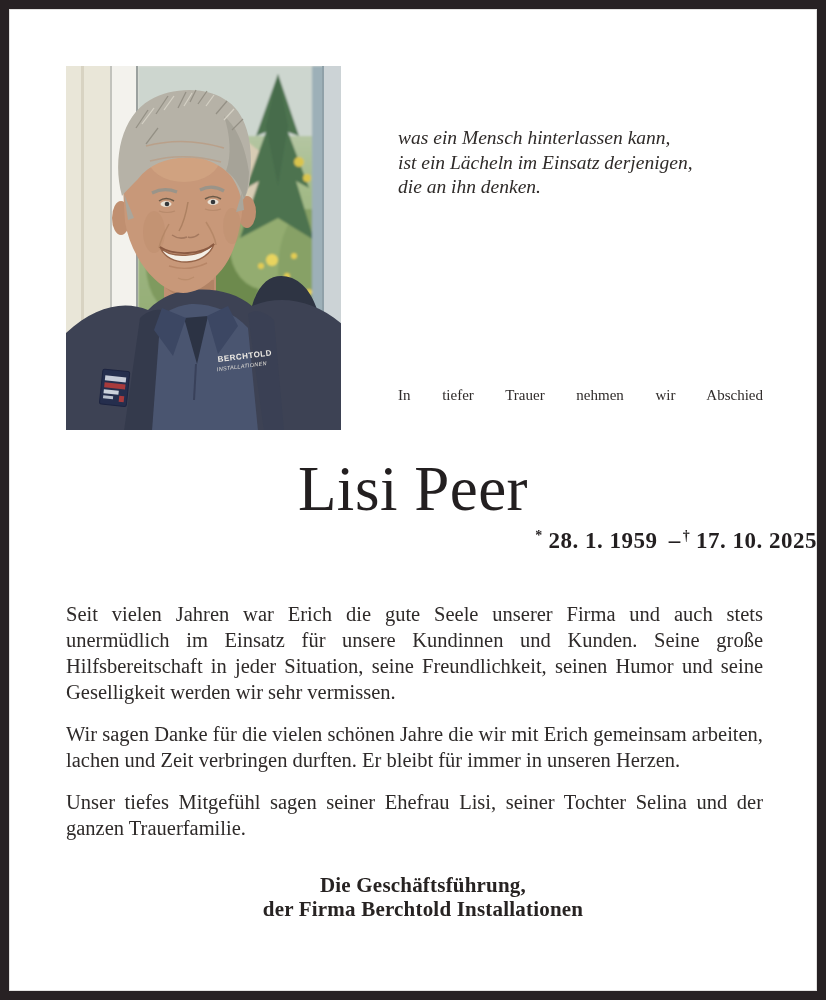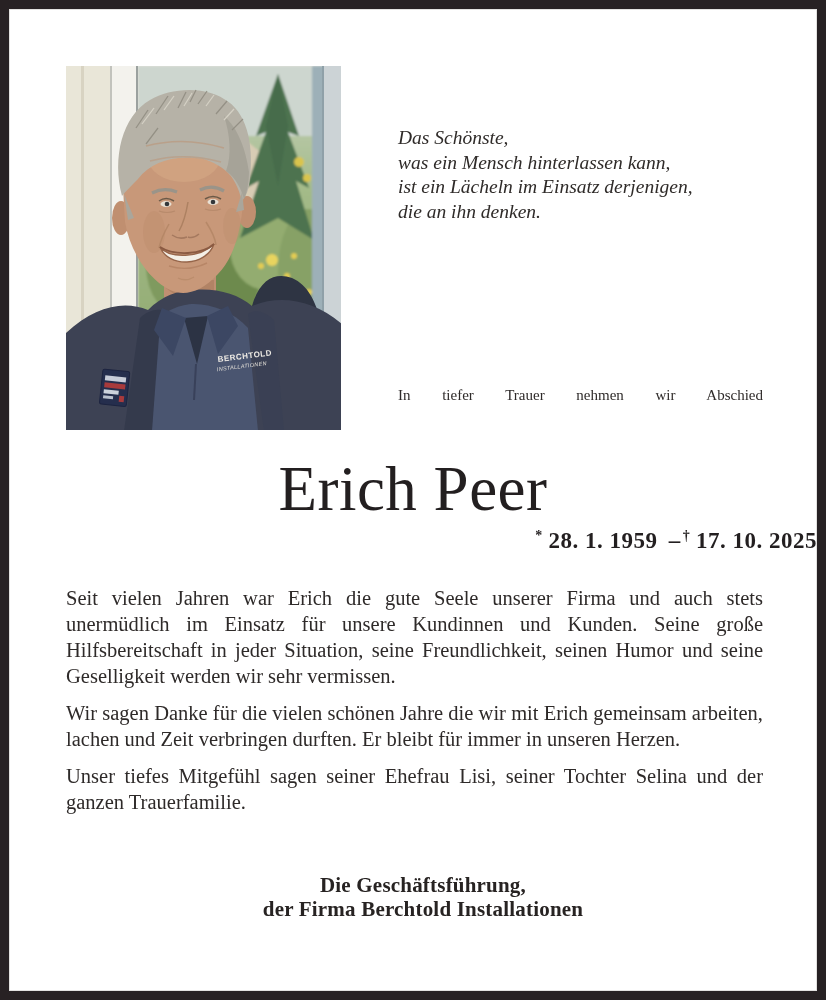--- a/index.html
+++ b/index.html
@@ -50,21 +50,21 @@
     letter-spacing:0.5px;
   }
   .dates .sym{font-size:14px;vertical-align:8px;letter-spacing:0;}
   .dates .sep{margin:0 2px 0 5px;}
   .body-text{
     position:absolute;left:66px;top:585px;width:697px;
     font-size:20.5px;line-height:26px;
     text-align:justify;
     color:#2e2a29;
   }
-  .body-text p{margin:0 0 11px 0;}
+  .body-text p{margin:16px 0 11px 0;}
   .signature{
     position:absolute;left:9px;right:9px;top:874px;
     text-align:center;
     font-weight:bold;
     font-size:21px;line-height:23.5px;
     color:#272322;
     letter-spacing:0.2px;
     margin-left:20px;
   }
 </style>
@@ -211,31 +211,30 @@
           <path d="M94,181 C104,193 134,192 148,178 C140,201 102,202 94,181 Z" fill="#f4efe6" stroke="#96654a" stroke-width="1.4"></path>
           <path d="M94,181 C108,190 136,189 148,178" stroke="#8a5a42" stroke-width="1.8" fill="none"></path>
           <path d="M103,200 Q122,206 141,197" stroke="#b07f60" stroke-width="1.4" fill="none" opacity="0.7"></path>
           <path d="M112,212 Q120,216 128,211" stroke="#b28564" stroke-width="1.3" fill="none" opacity="0.6"></path>
         </g>
       </g>
     </svg>
   </div>
 
   <div class="quote">
-    <div>Das Schönste,</div>
     <div>was ein Mensch hinterlassen kann,</div>
     <div>ist ein Lächeln im Einsatz derjenigen,</div>
     <div>die an ihn denken.</div>
   </div>
 
   <div class="intro">
     <div class="justify-line">In tiefer Trauer nehmen wir Abschied</div>
   </div>
 
-  <div class="name">Erich Peer</div>
+  <div class="name">Lisi Peer</div>
 
   <div class="dates"><span class="sym">*</span> <span>28. 1. 1959</span> <span class="sep">–</span><span class="sym">†</span> <span>17. 10. 2025</span></div>
 
   <div class="body-text">
     <p>Seit vielen Jahren war Erich die gute Seele unserer Firma und auch stets unermüdlich im Einsatz für unsere Kundinnen und Kunden. Seine große Hilfsbereitschaft in jeder Situation, seine Freundlichkeit, seinen Humor und seine Geselligkeit werden wir sehr vermissen.</p>
     <p>Wir sagen Danke für die vielen schönen Jahre die wir mit Erich gemeinsam arbeiten, lachen und Zeit verbringen durften. Er bleibt für immer in unseren Herzen.</p>
     <p>Unser tiefes Mitgefühl sagen seiner Ehefrau Lisi, seiner Tochter Selina und der ganzen Trauerfamilie.</p>
   </div>
 
   <div class="signature">

